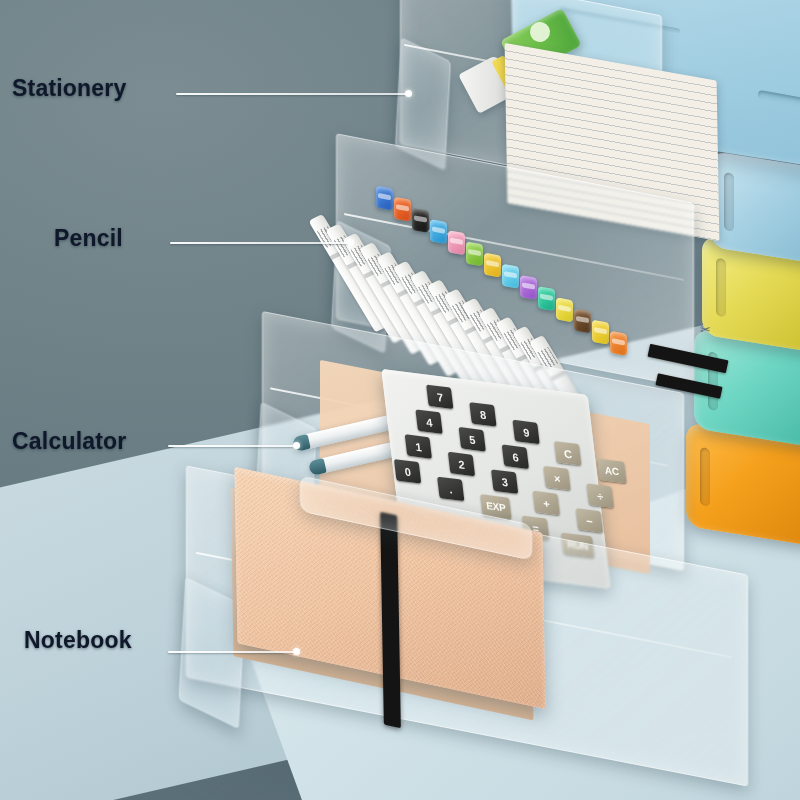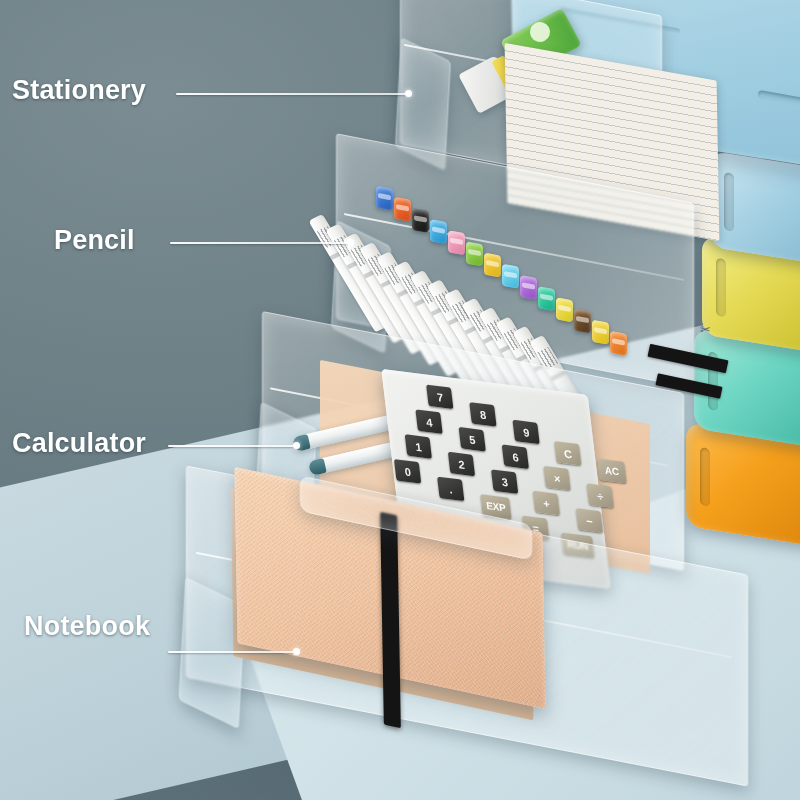--- a/index.html
+++ b/index.html
@@ -177,22 +177,22 @@
     background:linear-gradient(to bottom,#f7e0cb,#e8cbb2 40%,#dcb998);
   }
   .nb-band{
     position:absolute;background:#141414;border-radius:2px;
     box-shadow:0 2px 5px rgba(0,0,0,.45);
   }
 
   
   .callout{position:absolute;}
   .callout .lbl{
-    position:absolute;color:#ffffff;font-weight:bold;
-    font-size:27px;line-height:1;letter-spacing:.2px;
+    position:absolute;color:#0f172a;font-weight:bold;
+    font-size:23px;line-height:1;letter-spacing:.2px;
     text-shadow:0 1px 3px rgba(30,45,55,.55);
     white-space:nowrap;
     font-family:"Liberation Sans", sans-serif;
   }
   .callout .line{
     position:absolute;height:2px;border-radius:1px;
     background:linear-gradient(to right,rgba(255,255,255,.95),rgba(255,255,255,.75));
     box-shadow:0 1px 2px rgba(30,45,55,.35);
   }
   .callout .dot{
@@ -429,18 +429,18 @@
     <div class="dot" style="left:347px;top:239px;"></div>
   </div>
 
   <div class="callout">
     <div class="lbl" style="left:12px;top:430px;">Calculator</div>
     <div class="line" style="left:168px;top:445px;width:128px;"></div>
     <div class="dot" style="left:293px;top:442px;"></div>
   </div>
 
   <div class="callout">
-    <div class="lbl" style="left:24px;top:613px;">Notebook</div>
+    <div class="lbl" style="left:24px;top:629px;">Notebook</div>
     <div class="line" style="left:168px;top:651px;width:128px;"></div>
     <div class="dot" style="left:293px;top:648px;"></div>
   </div>
 
 </div>
 
 </body></html>

